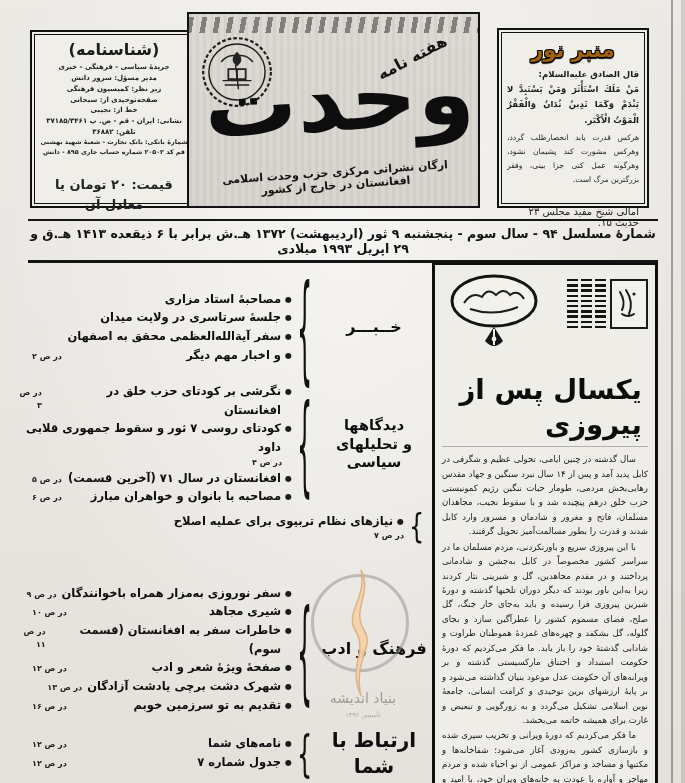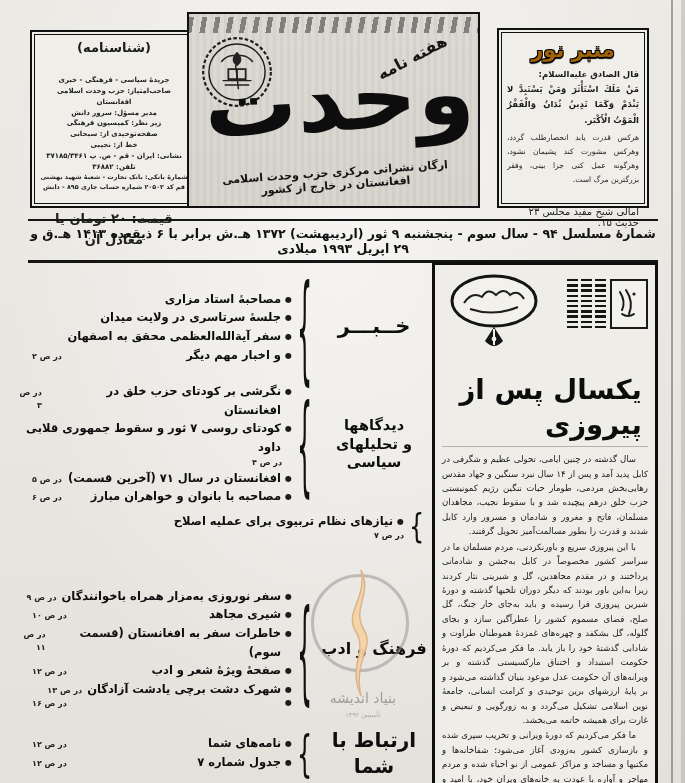--- a/index.html
+++ b/index.html
@@ -16,21 +16,21 @@
     background:rgba(70,70,70,.45); }
   .scan-edge2 { position:absolute; top:0; left:681px; width:4px; height:100%;
     background:rgba(120,118,112,.25); }
 
   
   .idbox {
     position:absolute; left:30px; top:30px; width:168px; height:178px;
     border:2px solid #111; box-shadow:inset 0 0 0 2px #efede8, inset 0 0 0 3px #111;
     background:#f0eee9; padding:8px 7px 4px; text-align:center;
   }
-  .idbox .t { font-weight:bold; font-size:13px; margin-bottom:20px; }
+  .idbox .t { font-weight:bold; font-size:16px; margin-bottom:3px; }
   .idbox .ln { font-size:7px; line-height:1.55; font-weight:bold; color:#222; }
   .idbox .ln.sm { font-size:6.4px; font-weight:bold; }
   .idbox .ln.price { margin-top:17px; font-size:13px; }
 
   .masthead {
     position:absolute; left:187px; top:12px; width:293px; height:196px;
     border:2px solid #111; background:
       repeating-linear-gradient(90deg, rgba(90,88,84,.06) 0 3px, rgba(0,0,0,0) 3px 7px),
       linear-gradient(180deg,#dddad4 0%, #d8d5cf 100%);
     overflow:hidden;
@@ -146,21 +146,20 @@
 </style>
 </head>
 <body>
 
 <div class="page">
 
   <div class="idbox">
     <div class="t">(شناسنامه)</div>
     <div id="id-lines">
         <div class="ln">جریدهٔ سیاسی - فرهنگی - خبری</div>
-        <div class="ln">صاحب‌امتیاز: حزب وحدت اسلامی افغانستان</div>
         <div class="ln">مدیر مسؤل: سرور دانش</div>
         <div class="ln">زیر نظر: کمیسیون فرهنگی</div>
         <div class="ln">صفحه‌توحیدی از: سبحانی</div>
         <div class="ln">خط از: نجیبی</div>
         <div class="ln">نشانی: ایران - قم - ص. پ ۳۷۱۸۵/۳۴۶۱</div>
         <div class="ln">تلفن: ۳۶۸۸۲</div>
       </div>
     <div class="ln sm">شمارهٔ بانکی: بانک تجارت - شعبهٔ شهید بهشتی قم کد ۲۰۵۰۲ شماره حساب جاری ۸۹۵ - دانش</div>
     <div class="ln price">قیمت: ۲۰ تومان یا معادل آن</div>
   </div>
@@ -190,21 +189,21 @@
   </div>
 
   <div class="datebar">
     <div class="rule"></div>
     <div class="txt">شمارهٔ مسلسل ۹۴ - سال سوم - پنجشنبه ۹ ثور (اردیبهشت) ۱۳۷۲ هـ.ش برابر با ۶ ذیقعده ۱۴۱۳ هـ.ق و ۲۹ اپریل ۱۹۹۳ میلادی</div>
     <div class="rule b"></div>
   </div>
 
   <div class="toc" id="toc-root">
       <div class="sec" style="top: 2px; height: 122px;">
-        <div class="sec-title" style="font-size: 21px;">
+        <div class="sec-title" style="font-size: 16px;">
           <div>خــبـــر</div>
         </div>
         <div class="sec-brace">
           <span style="font-size: 30px; transform: scaleY(3.93) scaleX(0.8);">}</span>
         </div>
         <div class="sec-items">
           <div class="toc-item">
             <span class="bullet">●</span>
             <span class="text">مصاحبهٔ استاد مزاری</span>
           </div>
@@ -296,20 +295,21 @@
             <span class="text">صفحهٔ ویژهٔ شعر و ادب</span>
             <span class="ref far">در ص ۱۲</span>
           </div>
           <div class="toc-item">
             <span class="bullet">●</span>
             <span class="text">شهرک دشت برچی یادشت آزادگان</span>
             <span class="ref inl">در ص ۱۳</span>
           </div>
           <div class="toc-item">
             <span class="bullet">●</span>
+            <span class="text">تقدیم به تو سرزمین خوبم</span>
             <span class="ref far">در ص ۱۶</span>
           </div>
         </div>
       </div>
       <div class="sec" style="top: 462px; height: 54px;">
         <div class="sec-title" style="font-size: 20px;">
           <div>ارتباط با شما</div>
         </div>
         <div class="sec-brace">
           <span style="font-size: 30px; transform: scaleY(1.67) scaleX(0.8);">}</span>

